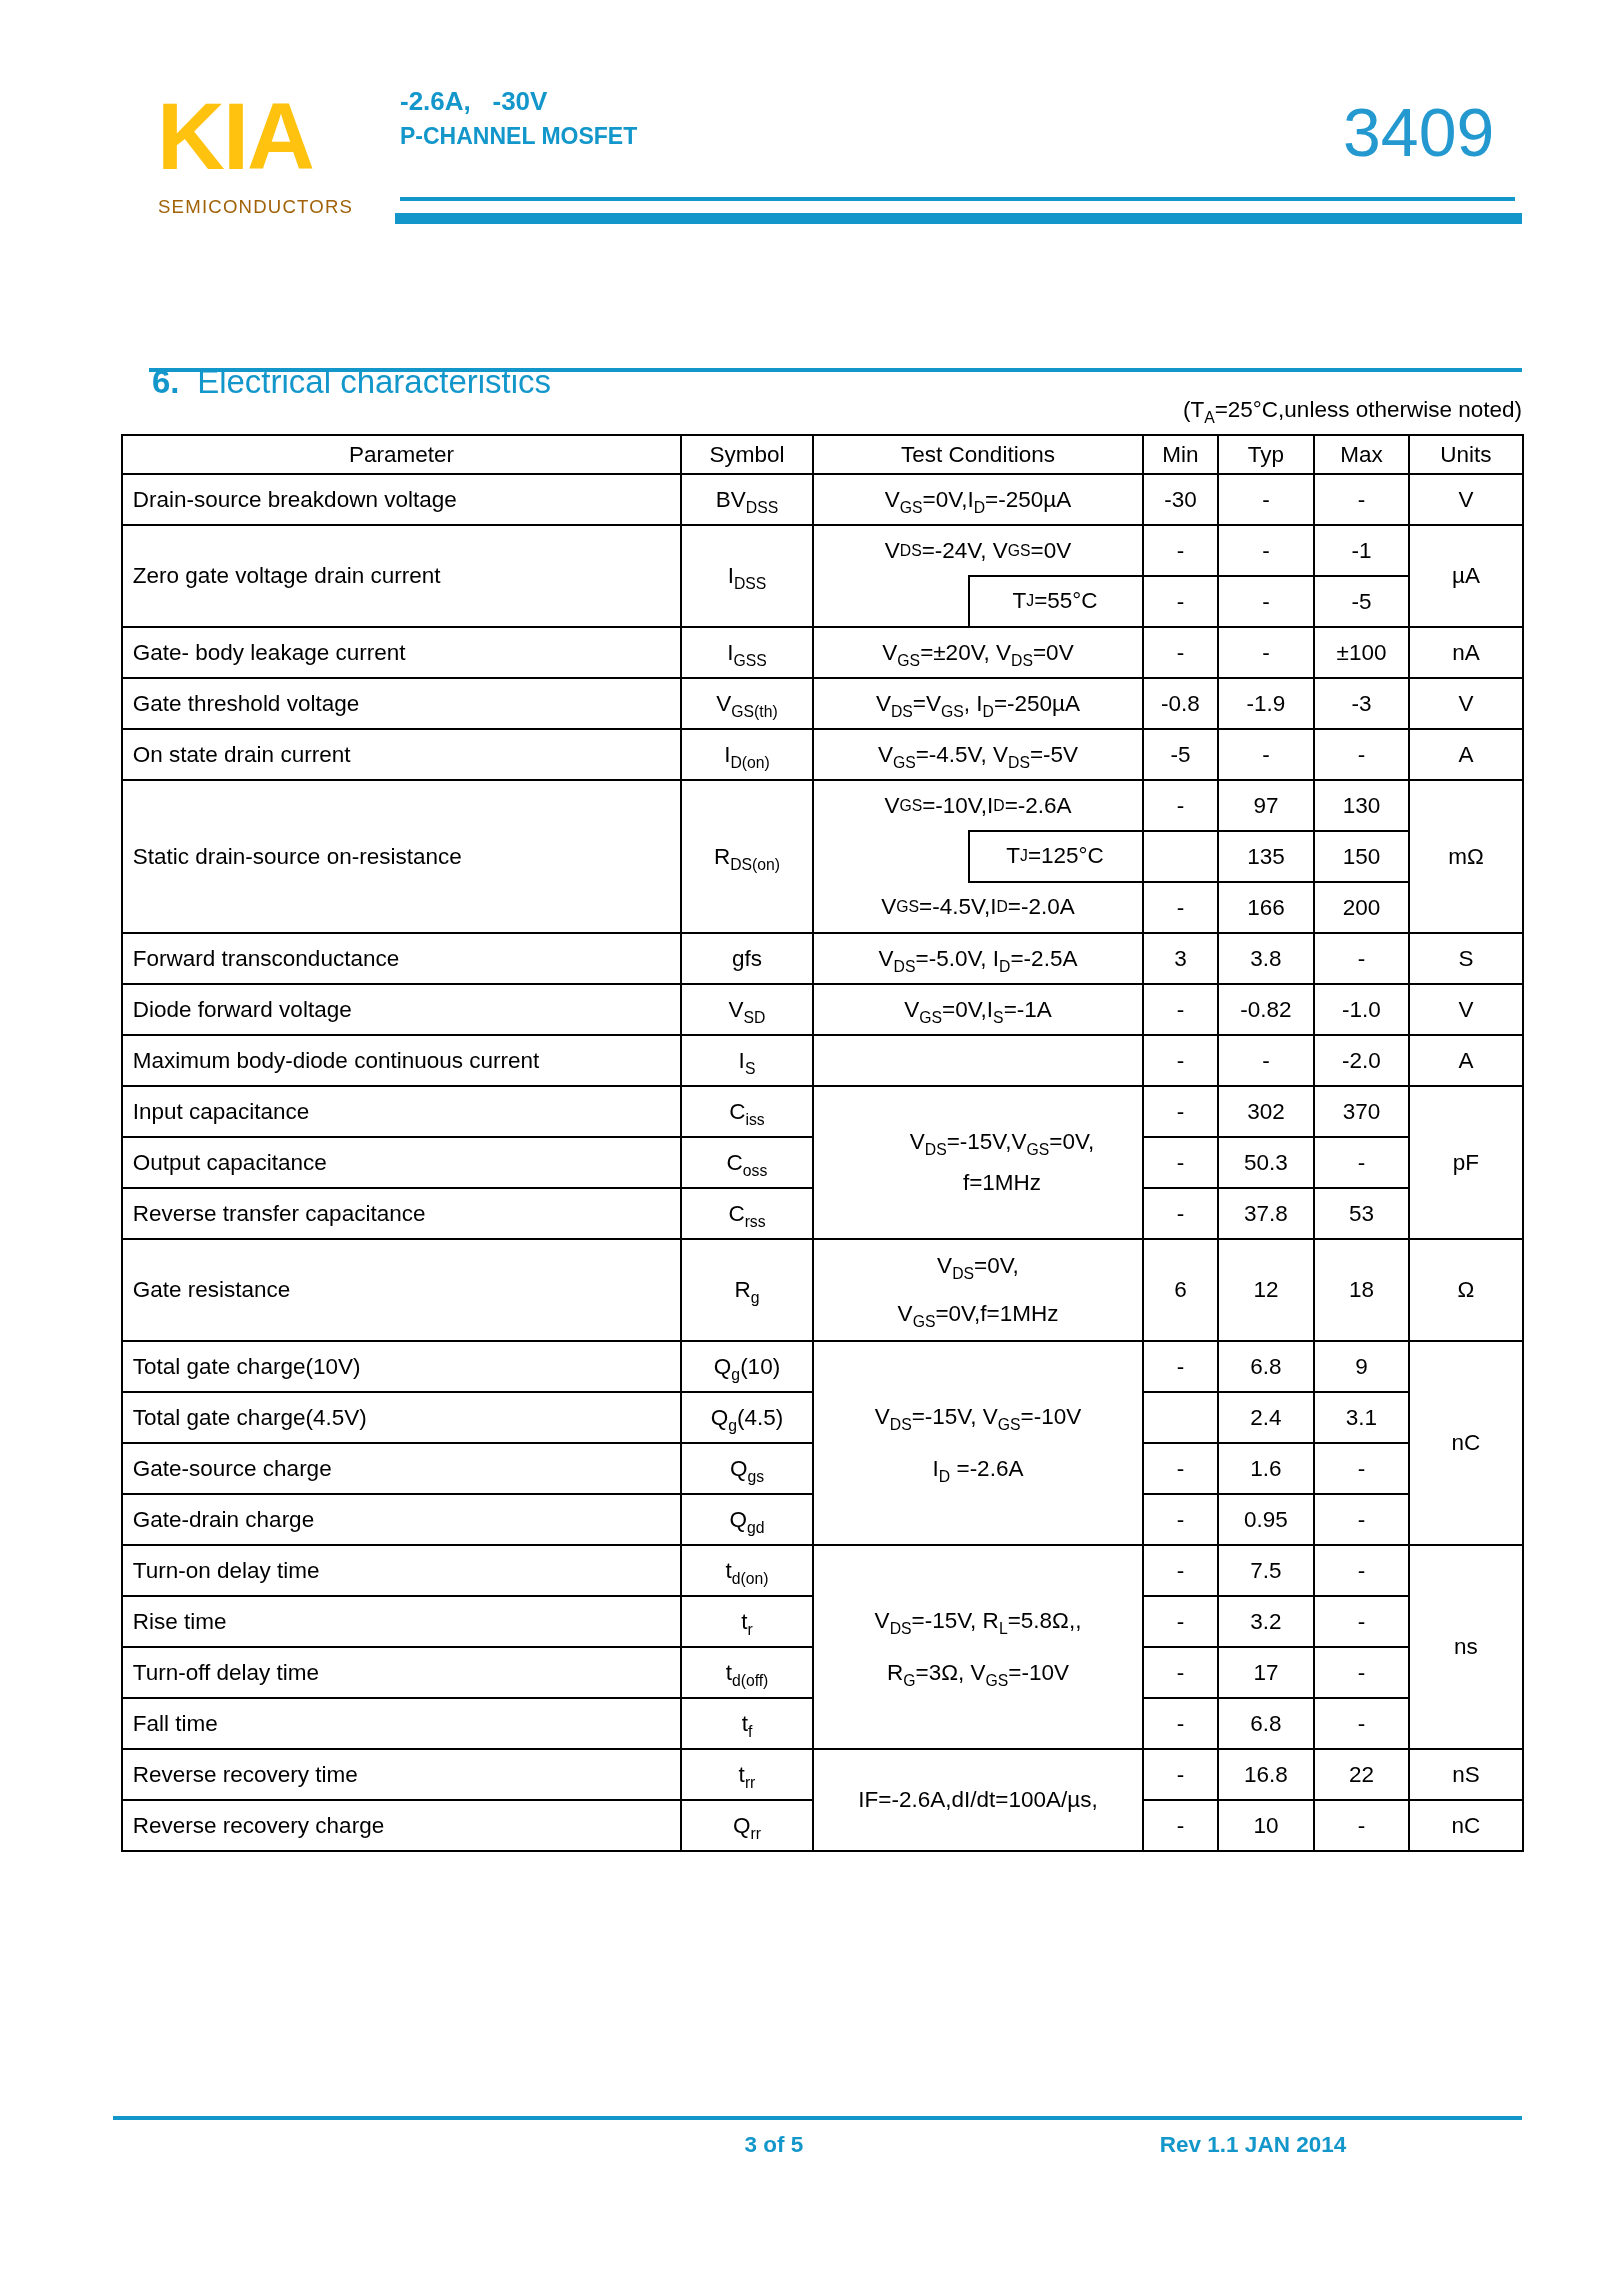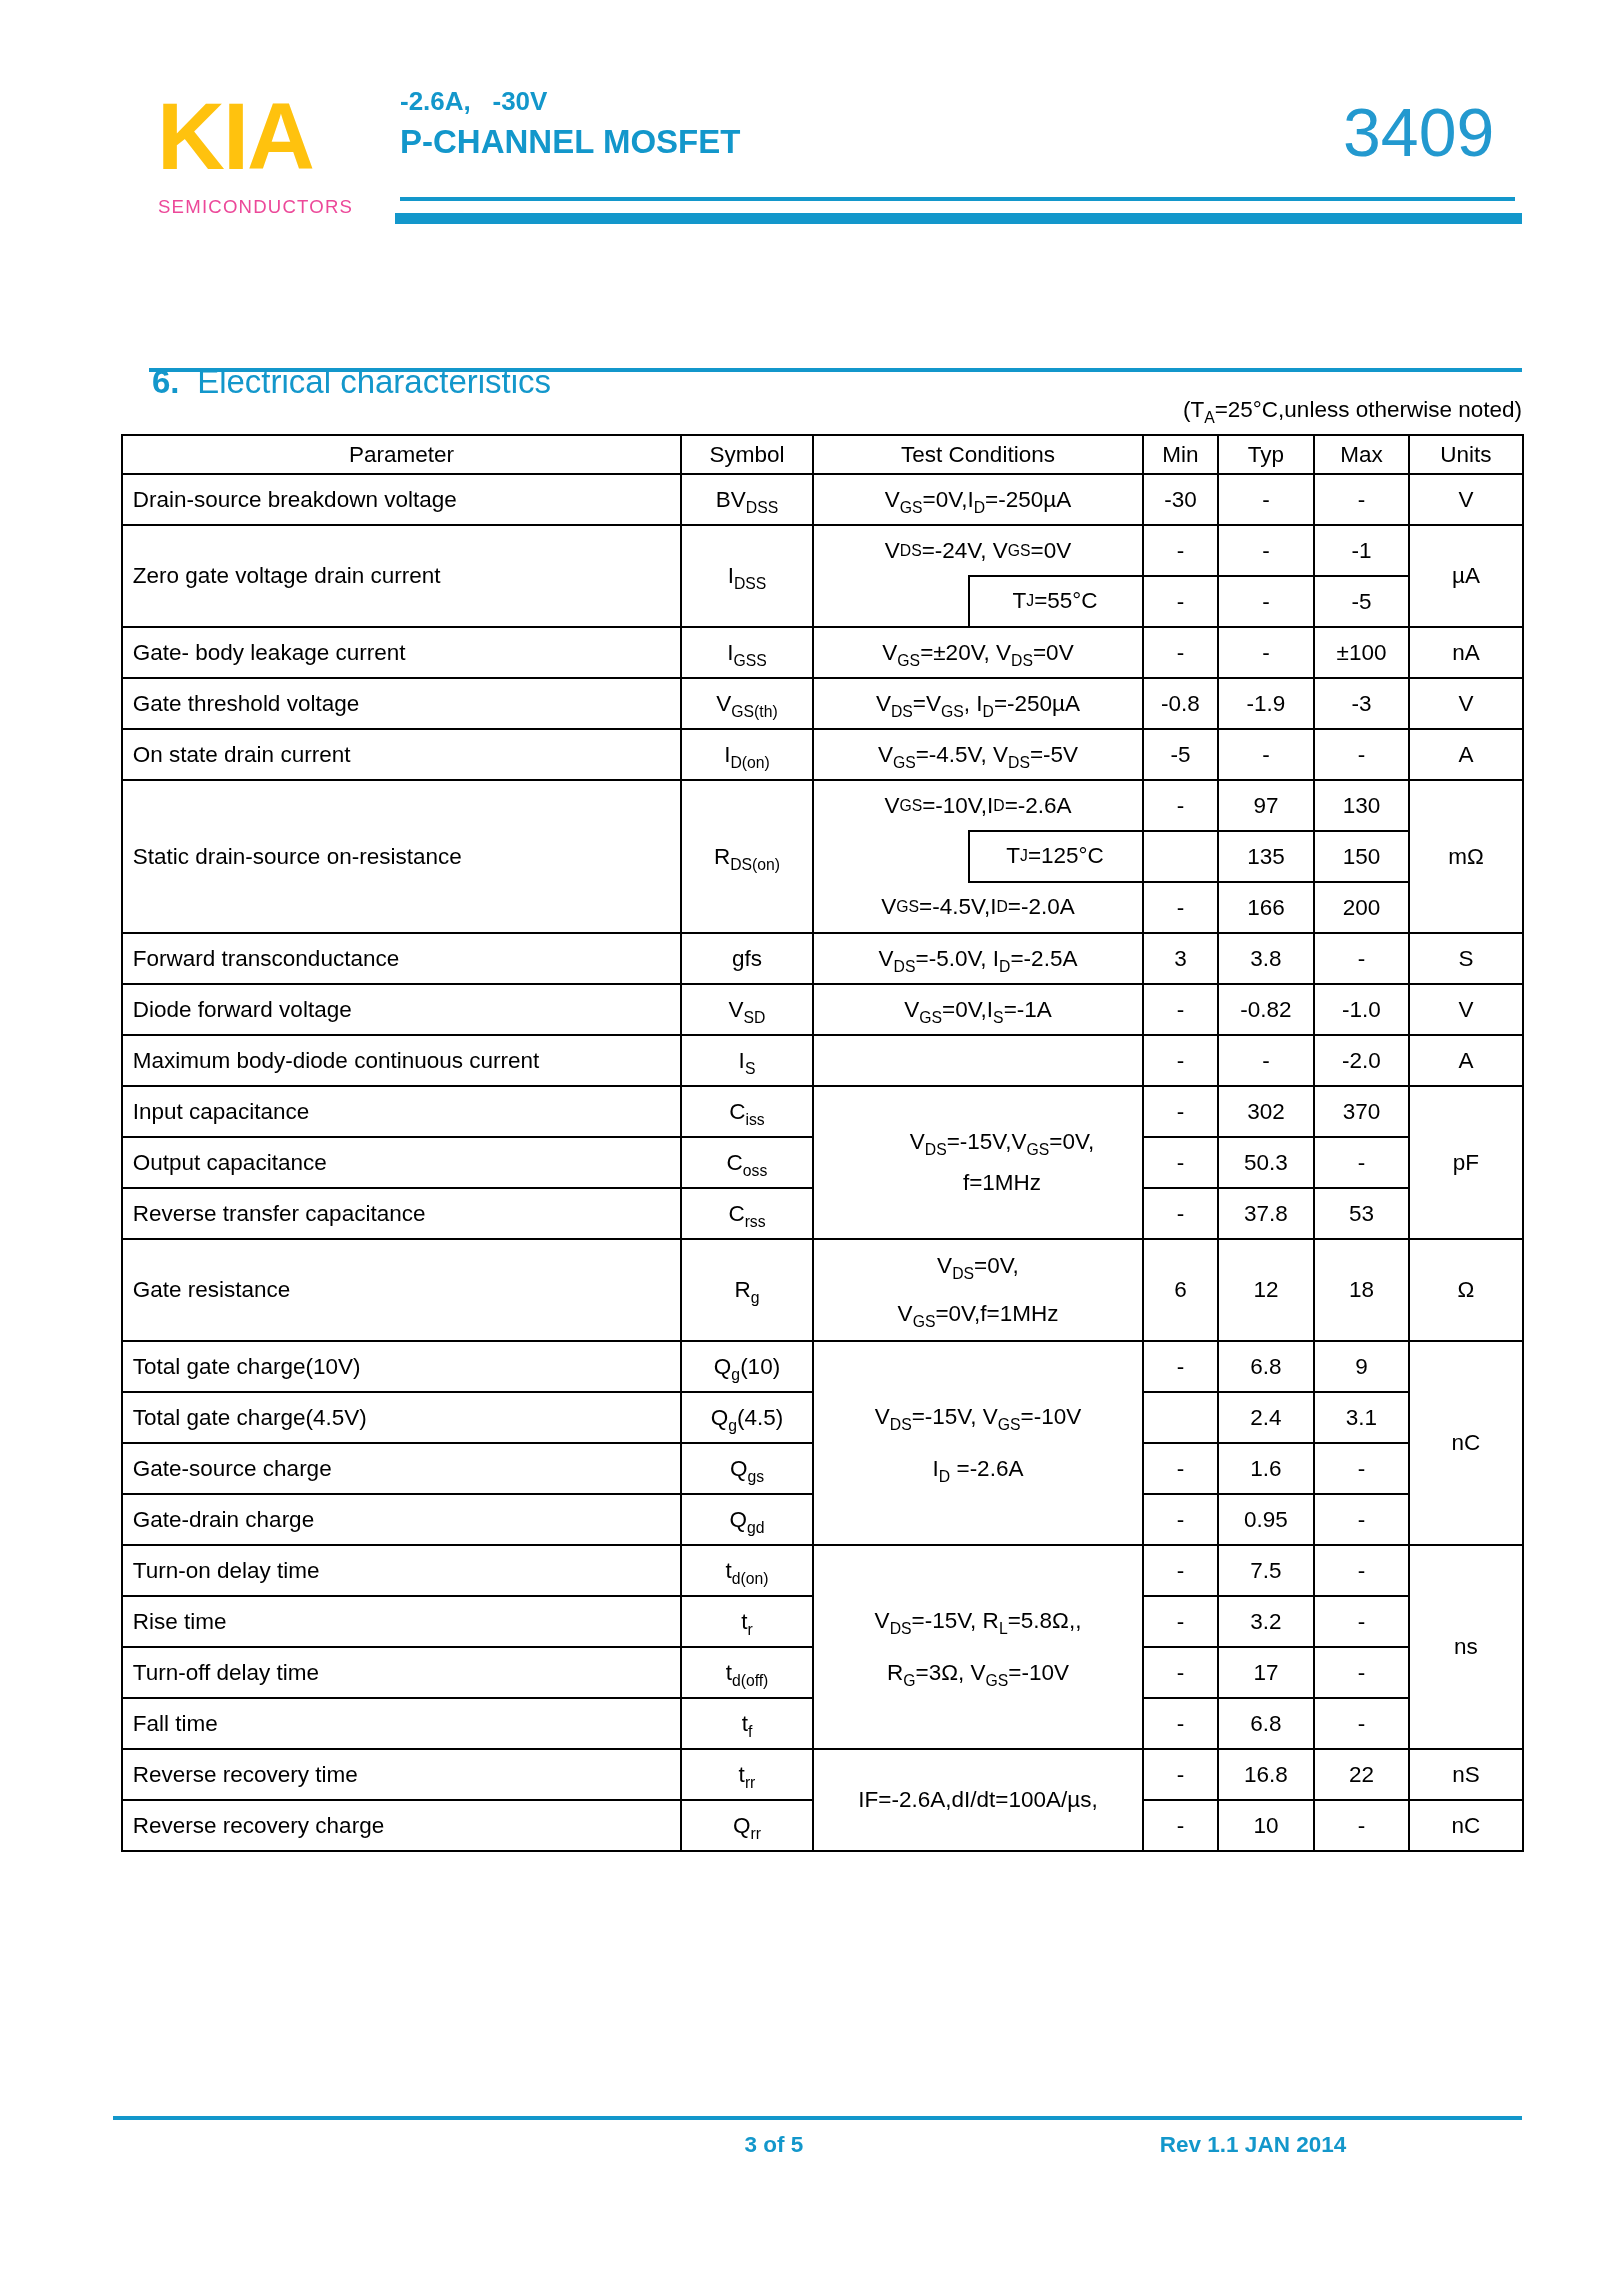--- a/index.html
+++ b/index.html
@@ -5,23 +5,23 @@
   html,body{margin:0;padding:0;background:#ffffff;}
   body{
     width:1620px;height:2293px;position:relative;
     font-family:"Liberation Sans","DejaVu Sans",sans-serif;color:#000;
   }
   .abs{position:absolute;}
 
   
   .logo{left:157px;top:90px;font-size:94px;line-height:1;font-weight:bold;
         color:#FFC20E;letter-spacing:-2px;}
-  .logo-sub{left:158px;top:196px;font-size:18.6px;letter-spacing:1.2px;color:#ec4899;}
+  .logo-sub{left:158px;top:196px;font-size:18.6px;letter-spacing:1.2px;color:#a16207;}
   .rating{left:400px;top:86px;font-size:26px;font-weight:bold;color:#1397CB;white-space:pre;}
-  .device{left:400px;top:123px;font-size:33px;font-weight:bold;color:#1397CB;}
+  .device{left:400px;top:123px;font-size:23px;font-weight:bold;color:#1397CB;}
   .part-number{left:1336px;top:98px;font-size:68px;color:#2399CF;line-height:1;margin-left:7px;}
   .rule-thin{left:400px;top:197px;width:1115px;height:3.9px;background:#1397CB;}
   .rule-thick{left:395px;top:213px;width:1127px;height:10.8px;background:#1397CB;}
 
   
   .section-title{left:152px;top:321px;font-size:33px;color:#1397CB;margin-top:42px;}
   .section-title .num{font-weight:bold;margin-right:17.6px;}
   .title-underline{left:149px;top:368px;width:1373px;height:3.9px;background:#1397CB;}
   .note{left:101px;top:397px;width:1421px;text-align:right;font-size:22.5px;color:#000;}
 

